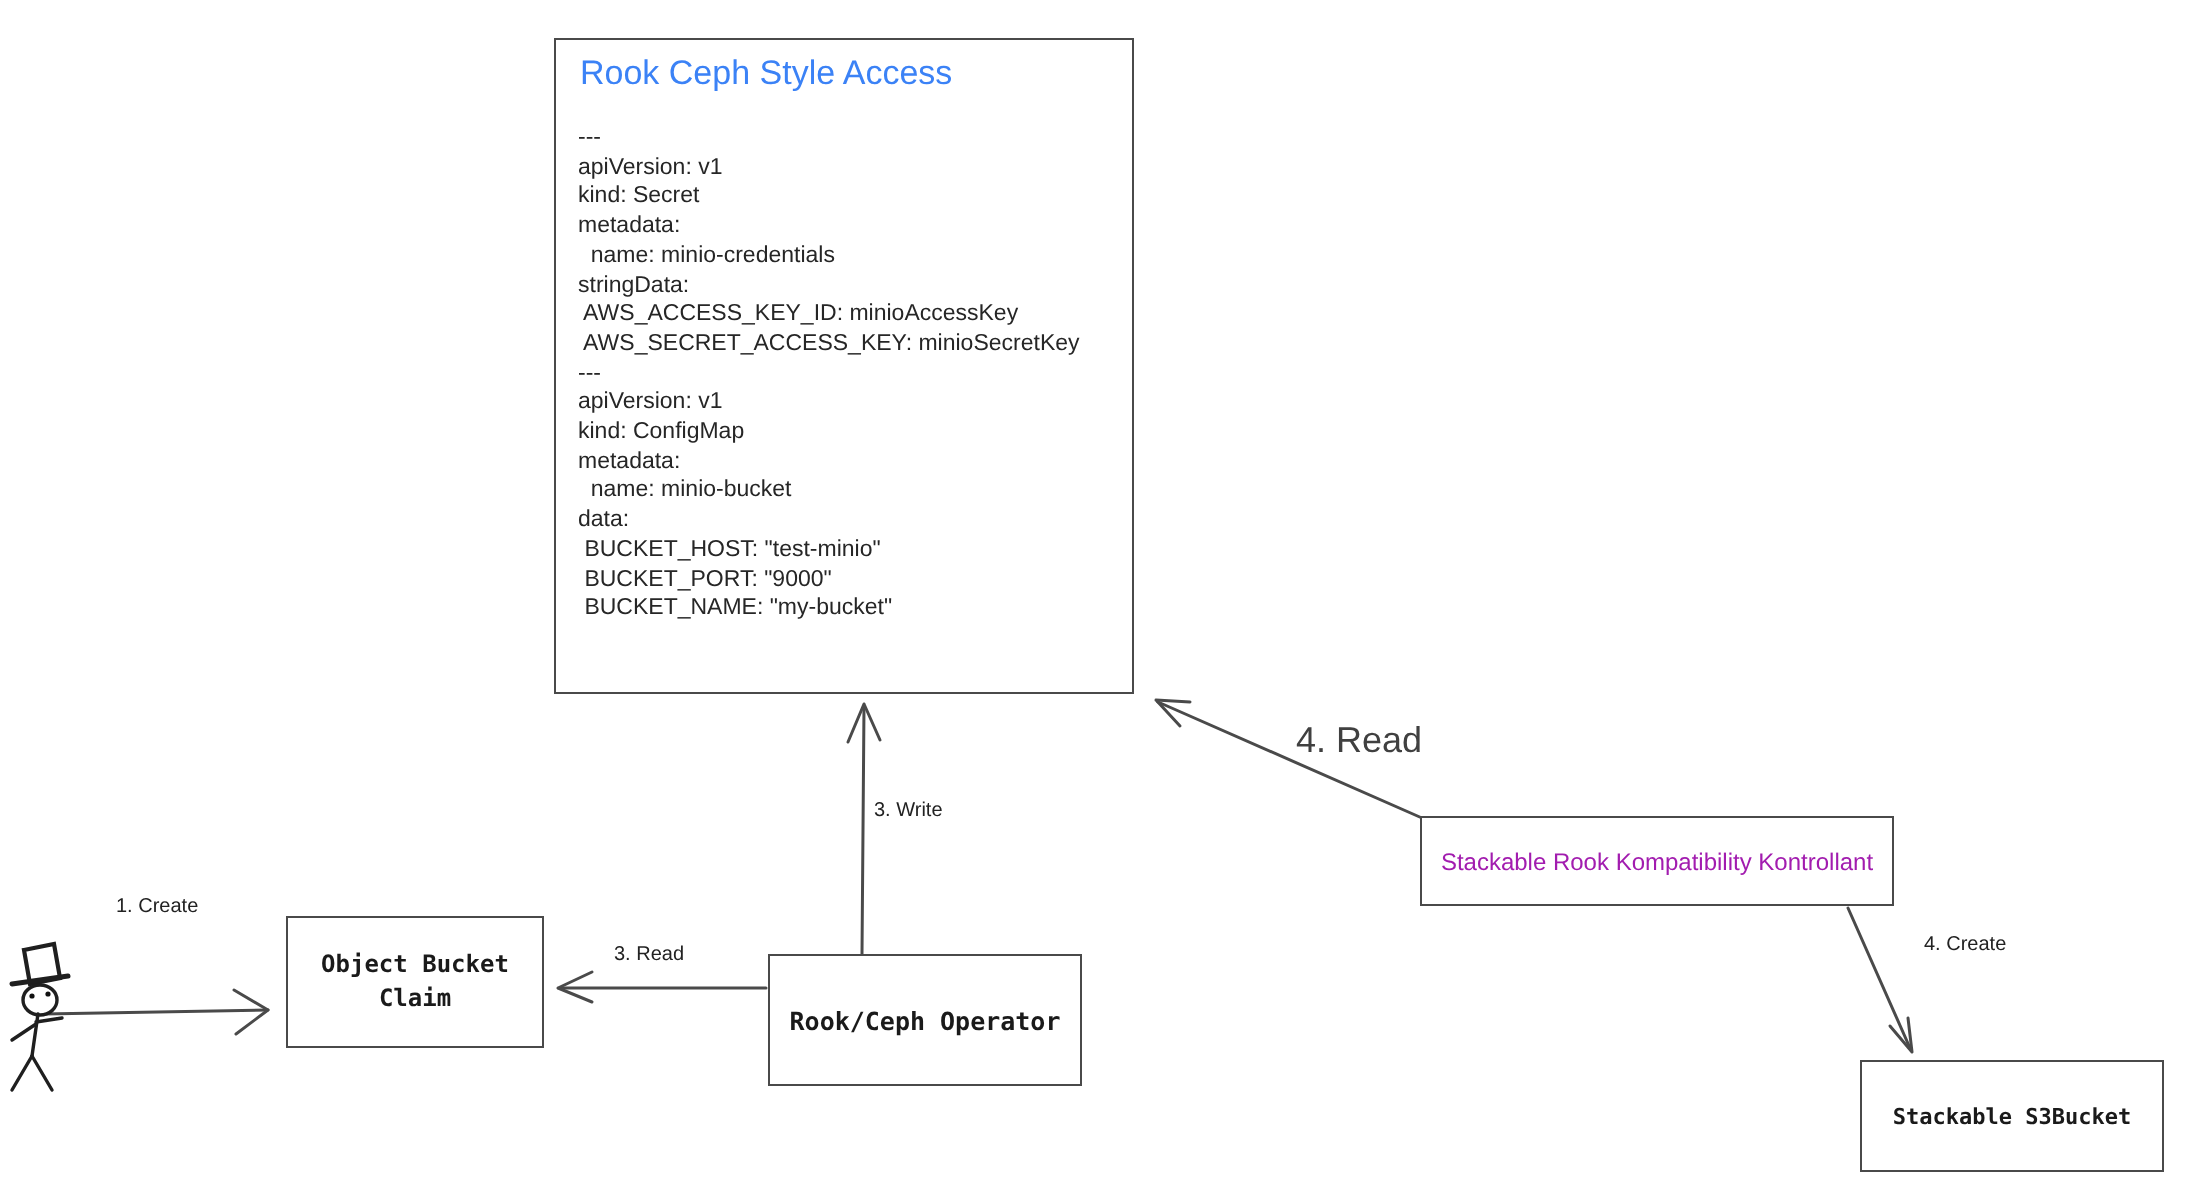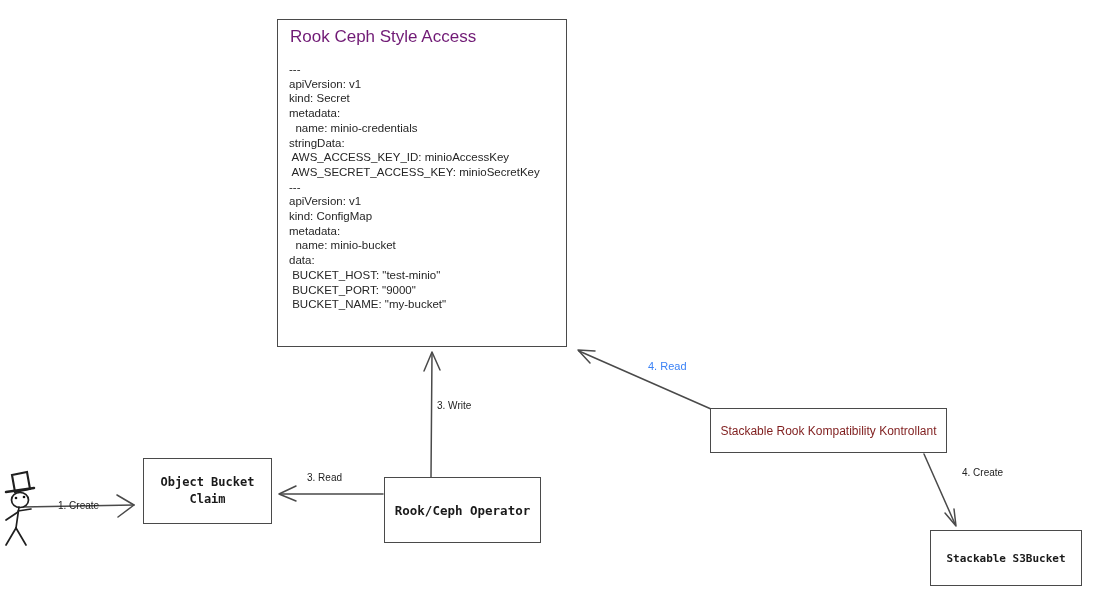--- a/index.html
+++ b/index.html
@@ -14,52 +14,52 @@
   .box{
     position:absolute;
     box-sizing:border-box;
     background:#ffffff;
     border:1.6px solid #4a4a4a;
   }
   
   #main-box{left:277px;top:19px;width:290px;height:328px;}
   #main-box .title{
     position:absolute;left:12px;top:7px;
-    font-size:17px;color:#701a75;white-space:nowrap;
+    font-size:17px;color:#3b82f6;white-space:nowrap;
   }
   #main-box pre{
     position:absolute;left:11px;top:42px;margin:0;
     font-family:"Liberation Sans", sans-serif;
     font-size:11.5px;line-height:14.7px;color:#262626;
     white-space:pre;
   }
   
   .node{
     display:flex;align-items:center;justify-content:center;
     text-align:center;
   }
   .mono{font-family:"DejaVu Sans Mono", monospace;}
   #obc-box{left:143px;top:458px;width:129px;height:66px;
            font-size:12px;font-weight:bold;line-height:1.4;padding:0 6px;}
   #operator-box{left:384px;top:477px;width:157px;height:66px;
            font-size:12.5px;font-weight:bold;}
   #kontrollant-box{left:710px;top:408px;width:237px;height:45px;
-           font-size:12px;color:#7f1d1d;}
+           font-size:12px;color:#a21caf;}
   #s3-box{left:930px;top:530px;width:152px;height:56px;
            font-size:11px;font-weight:bold;}
   
   .edge-label{
     position:absolute;
     font-family:Liberation Sans, sans-serif;
     font-size:10px;color:#222;white-space:nowrap;
   }
-  #e1-label{left:58px;top:500px;}
+  #e1-label{left:58px;top:448px;}
   #e2-label{left:307px;top:472px;}
   #e3-label{left:437px;top:400px;}
-  #e4-label{left:648px;top:360px;font-family:"Liberation Sans", sans-serif;font-size:11px;color:#3b82f6;}
+  #e4-label{left:648px;top:360px;font-family:"Liberation Sans", sans-serif;font-size:18px;color:#404040;}
   #e5-label{left:962px;top:467px;}
   #wires{position:absolute;left:0;top:0;pointer-events:none;}
 </style>
 </head>
 <body>
 
 <div id="canvas">
 
   <svg id="wires" width="1094" height="591" viewBox="0 0 1094 591">
     <g stroke="#4a4a4a" stroke-width="1.5" fill="none" stroke-linecap="round">

